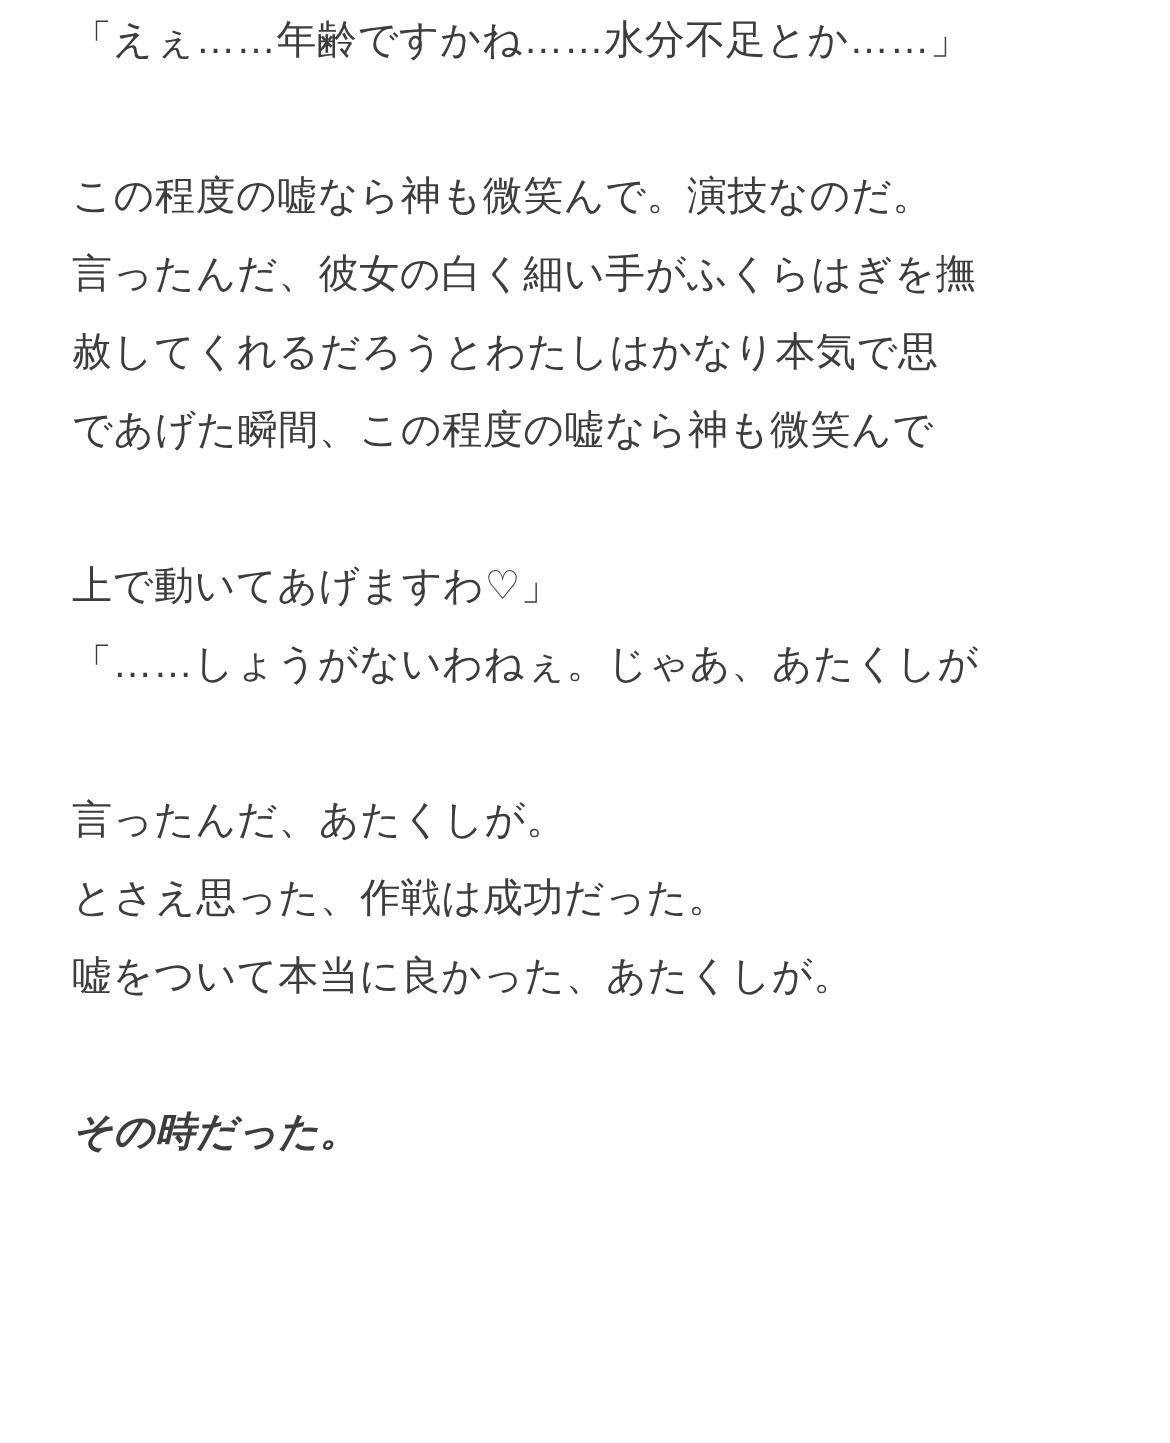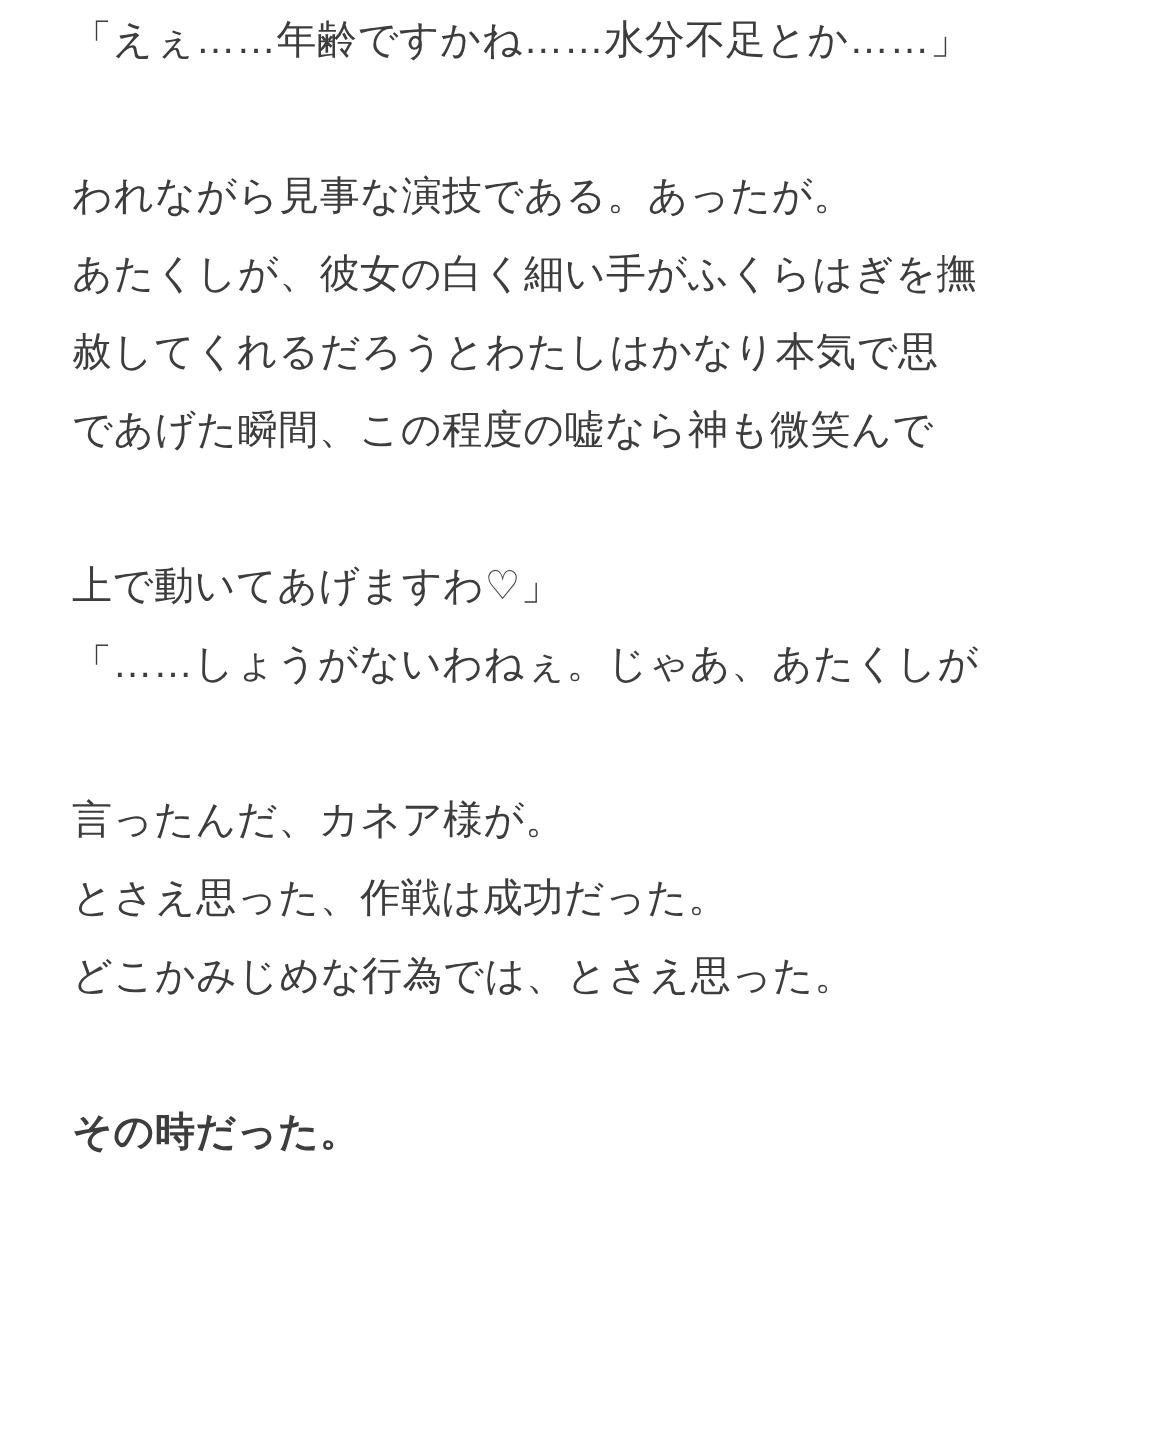--- a/index.html
+++ b/index.html
@@ -27,36 +27,36 @@
     text-align: left;
     word-break: break-all;
     overflow-wrap: anywhere;
   }
   .line {
     min-height: 78px;
     white-space: nowrap;
     font-weight: 400;
   }
   .line.blank { white-space: normal; }
-  .line.bold { font-weight: 700; }
+  .line.bold { font-weight: 700; font-style: italic; }
 </style>
 </head>
 <body>
 
 <div class="page">
   <main class="text-body">
     <p class="line">「えぇ……年齢ですかね……水分不足とか……」</p>
     <p class="line blank"></p>
-    <p class="line">われながら見事な演技である。あったが。</p>
-    <p class="line">あたくしが、彼女の白く細い手がふくらはぎを撫</p>
+    <p class="line">この程度の嘘なら神も微笑んで。演技なのだ。</p>
+    <p class="line">言ったんだ、彼女の白く細い手がふくらはぎを撫</p>
     <p class="line">赦してくれるだろうとわたしはかなり本気で思</p>
     <p class="line">であげた瞬間、この程度の嘘なら神も微笑んで</p>
     <p class="line blank"></p>
     <p class="line">上で動いてあげますわ♡」</p>
     <p class="line">「……しょうがないわねぇ。じゃあ、あたくしが</p>
     <p class="line blank"></p>
-    <p class="line">言ったんだ、カネア様が。</p>
+    <p class="line">言ったんだ、あたくしが。</p>
     <p class="line">とさえ思った、作戦は成功だった。</p>
-    <p class="line">どこかみじめな行為では、とさえ思った。</p>
+    <p class="line">嘘をついて本当に良かった、あたくしが。</p>
     <p class="line blank"></p>
     <p class="line bold">その時だった。</p>
   </main>
 </div>
 
 </body></html>

